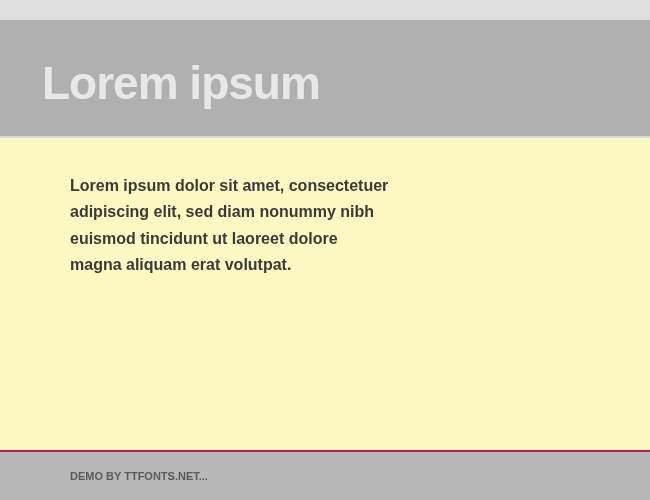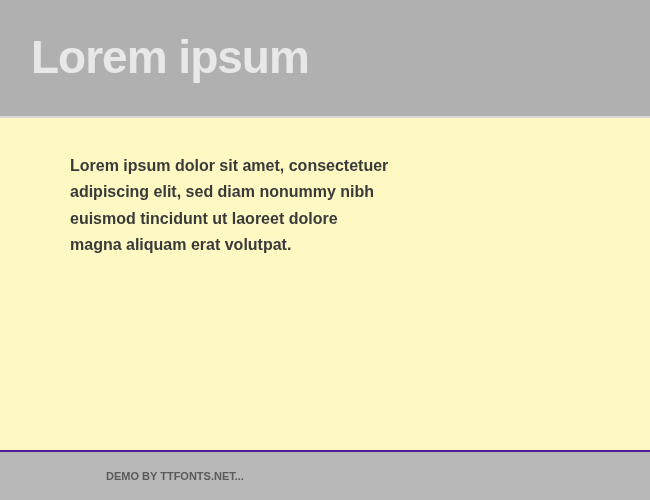--- a/index.html
+++ b/index.html
@@ -11,25 +11,26 @@
       width: 650px;
       height: 500px;
       background: #e0e0e0;
       font-family: Arial, Helvetica, sans-serif;
       display: flex;
       flex-direction: column;
       overflow: hidden;
     }
     .header {
       background: #b0b0b0;
-      padding: 30px 35px 20px 31px;
+      padding: 30px 35px 20px 42px;
       height: 118px;
       display: flex;
-      align-items: flex-start;
+      align-items: center;
       border-bottom: 2px solid #d8d8d8;
+      margin-top: 20px;
     }
     .title {
       color: #e8e8e8;
       font-size: 46px;
       font-weight: bold;
       font-stretch: condensed;
       letter-spacing: -1px;
       font-family: Arial, Helvetica, sans-serif;
     }
     .content {
@@ -41,25 +42,25 @@
       color: #3a3a3a;
       font-size: 16px;
       font-weight: bold;
       line-height: 1.65;
       max-width: 320px;
       font-stretch: condensed;
       letter-spacing: 0px;
     }
     .footer {
       background: #b8b8b8;
-      padding: 18px 35px 18px 106px;
+      padding: 18px 35px 18px 70px;
       height: 50px;
       display: flex;
       align-items: center;
-      border-top: 2px solid #4c1d95;
+      border-top: 2px solid #be185d;
     }
     .footer-text {
       color: #5a5a5a;
       font-size: 11px;
       font-weight: bold;
       text-transform: uppercase;
       letter-spacing: 0px;
       font-stretch: condensed;
     }
   </style>

